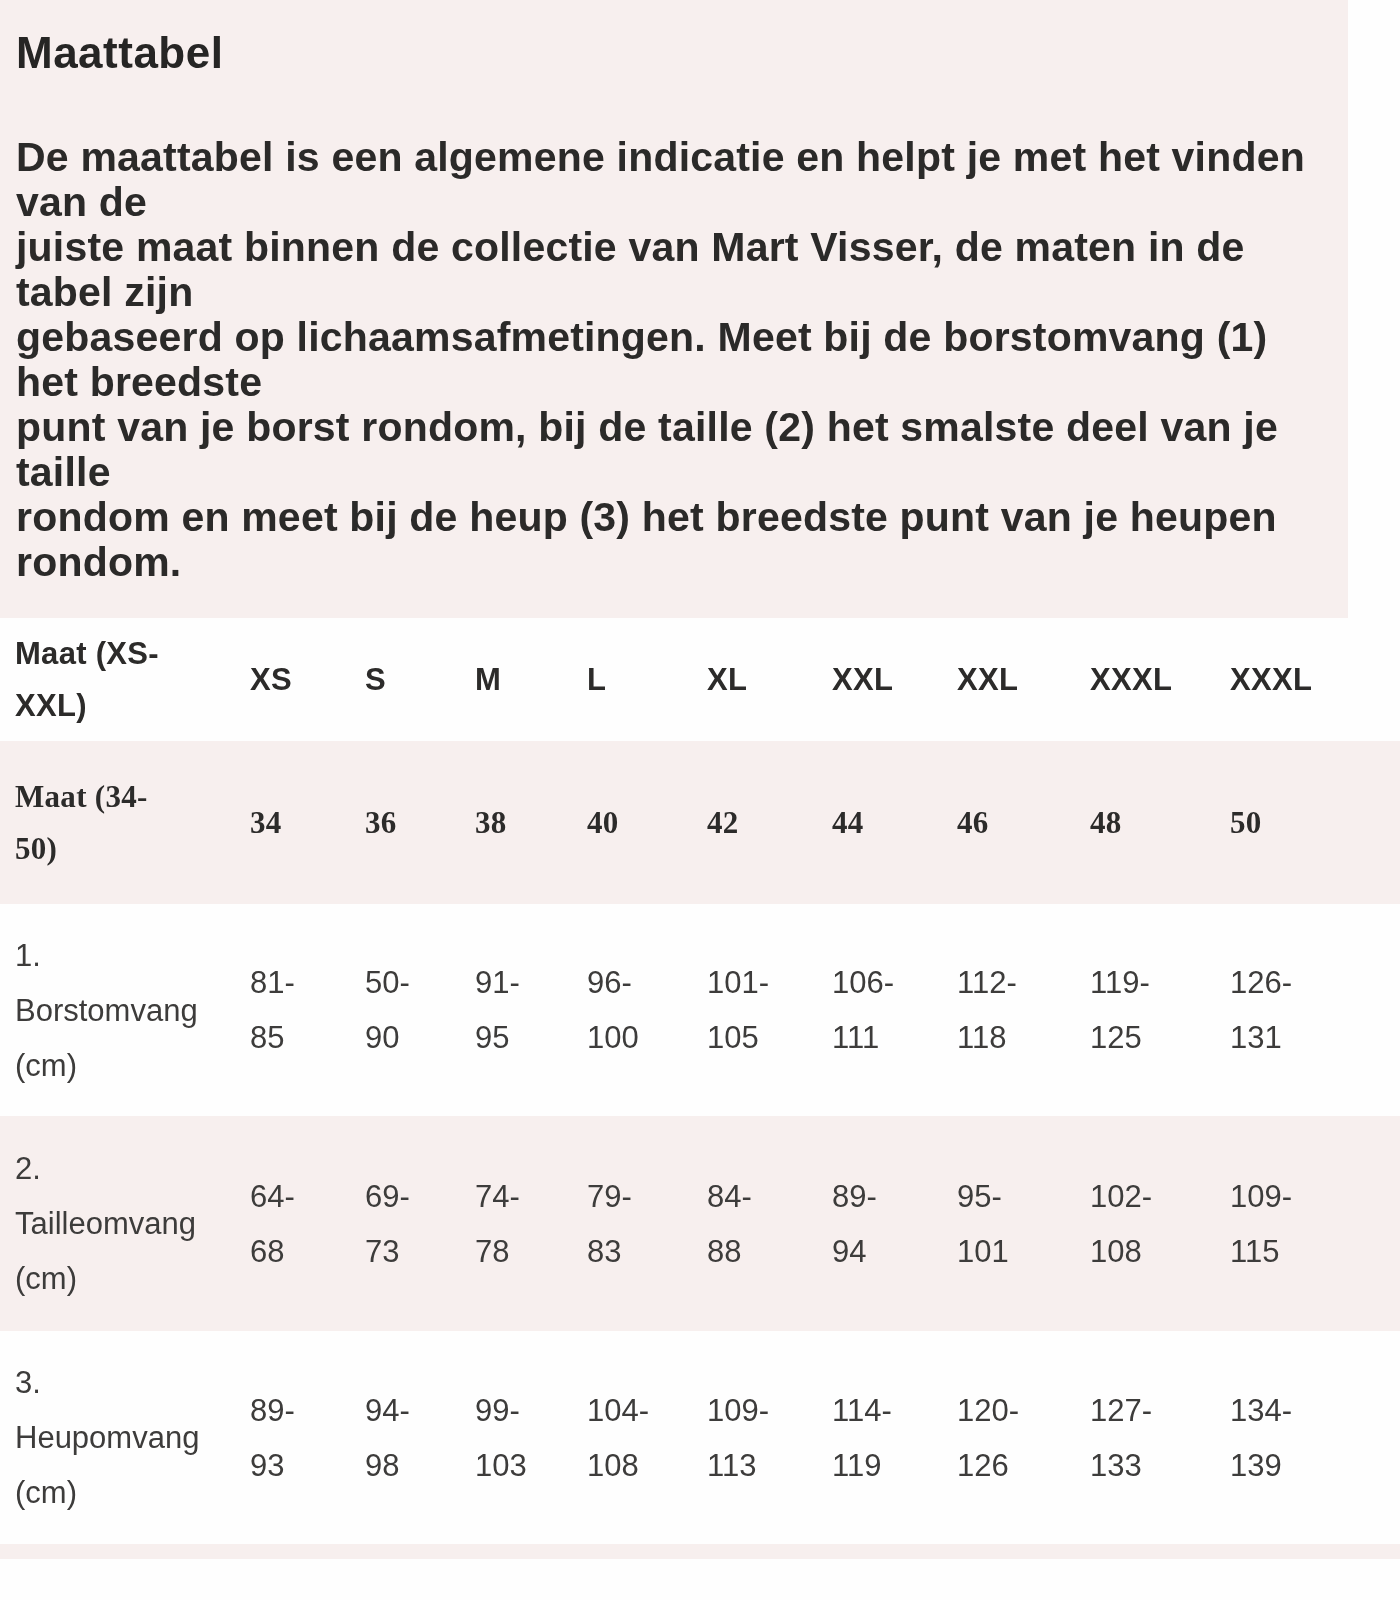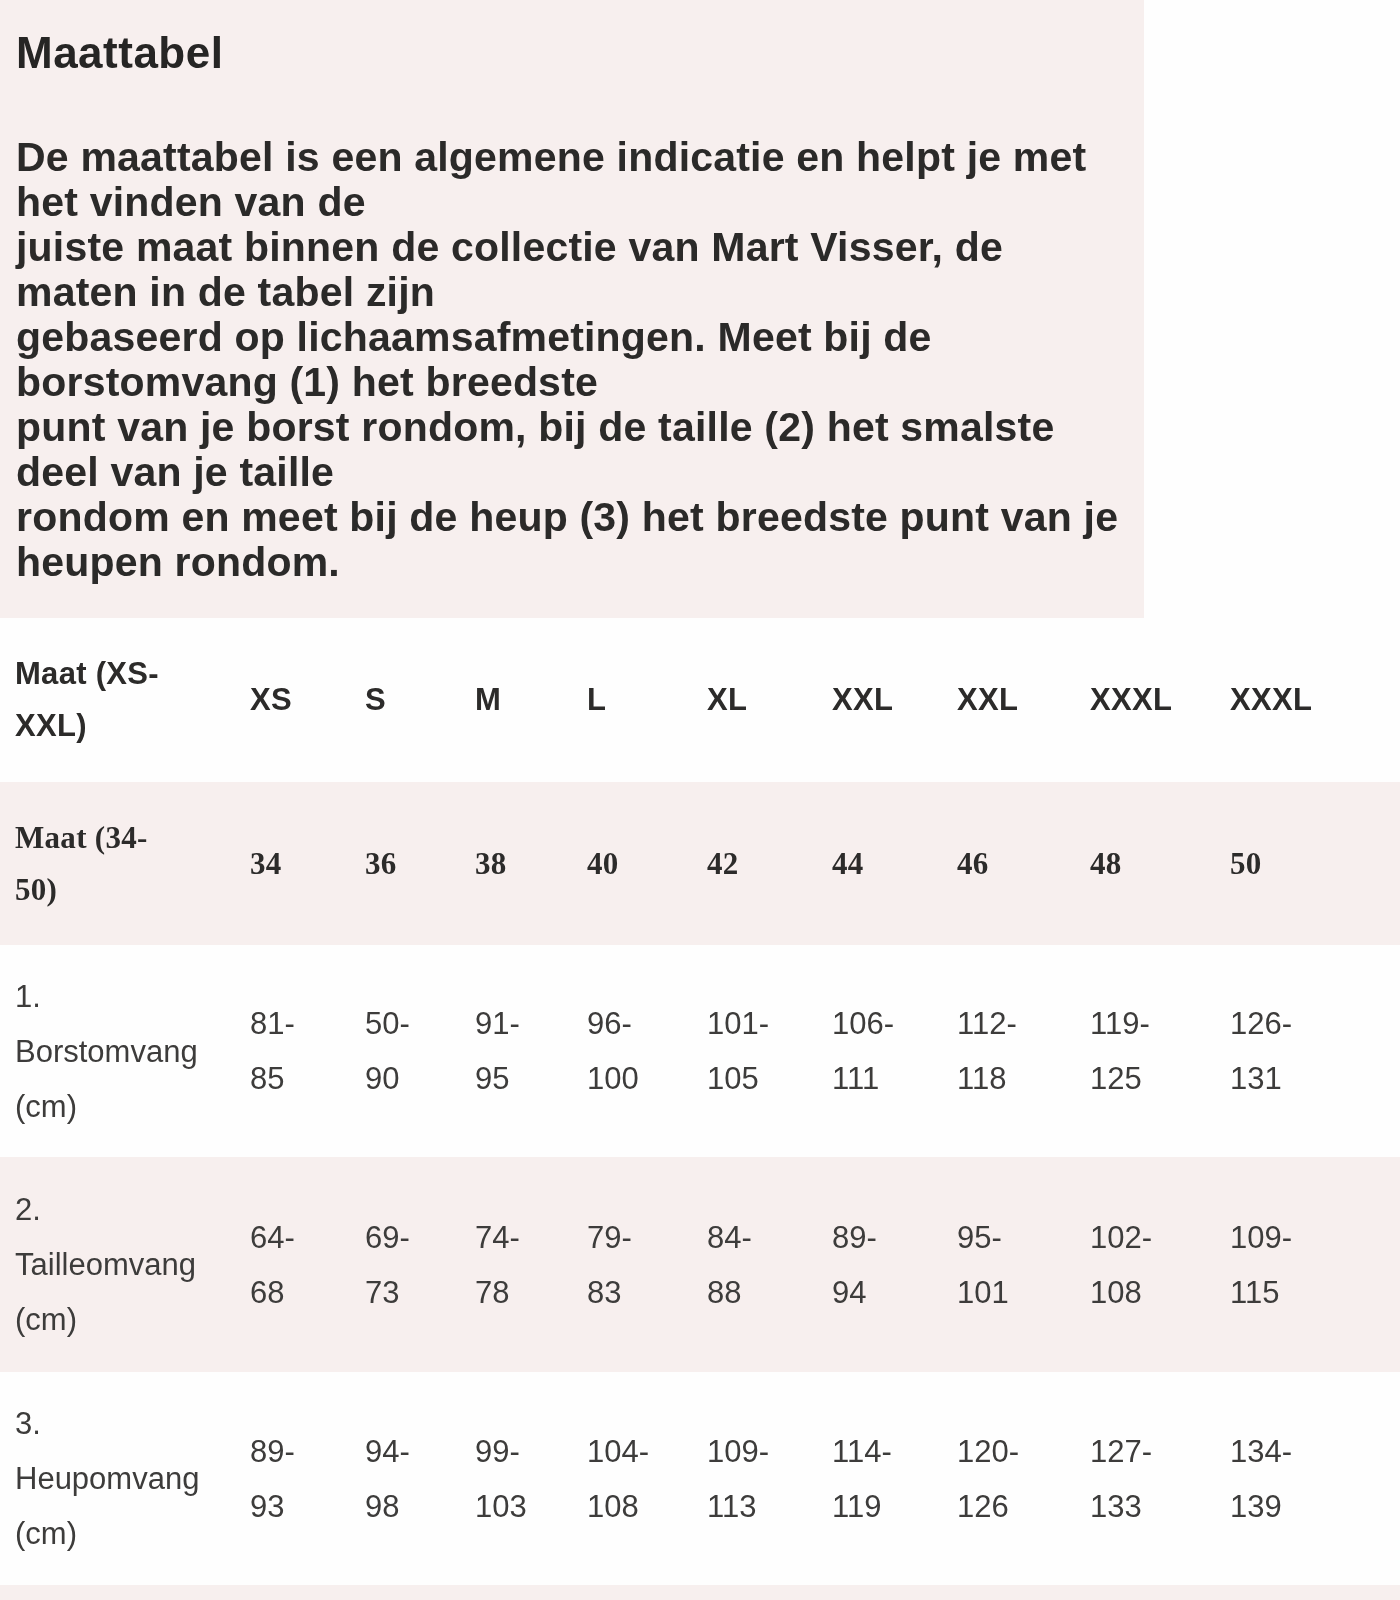--- a/index.html
+++ b/index.html
@@ -10,21 +10,21 @@
   .page {
     position: relative;
     width: 1400px;
     height: 1600px;
     background: #fefefe;
     overflow: hidden;
   }
   
   .intro {
     box-sizing: border-box;
-    width: 1144px;
+    width: 1348px;
     height: 618px;
     background: #f7efee;
     padding: 26px 16px 0 16px;
     overflow: hidden;
   }
   .page-title {
     margin: 0;
     font-size: 44px;
     line-height: 53px;
     font-weight: 700;
@@ -48,21 +48,21 @@
     border-collapse: collapse;
     table-layout: fixed;
   }
   .size-table th, .size-table td {
     vertical-align: middle;
     white-space: pre-line;
     overflow: hidden;
   }
   .row-light { background: #fefefe; }
   .row-pink  { background: #f7efee; }
-  .h164 { height: 164px; }
+  .h164 { height: 123px; }
   .h163 { height: 163px; font-family: Liberation Serif, serif; }
   .h212 { height: 212px; }
   .h215 { height: 215px; }
   .h213 { height: 213px; }
   .label-cell {
     text-align: left;
     padding-left: 15px;
     padding-right: 4px;
   }
   .val-cell { padding: 0; }

